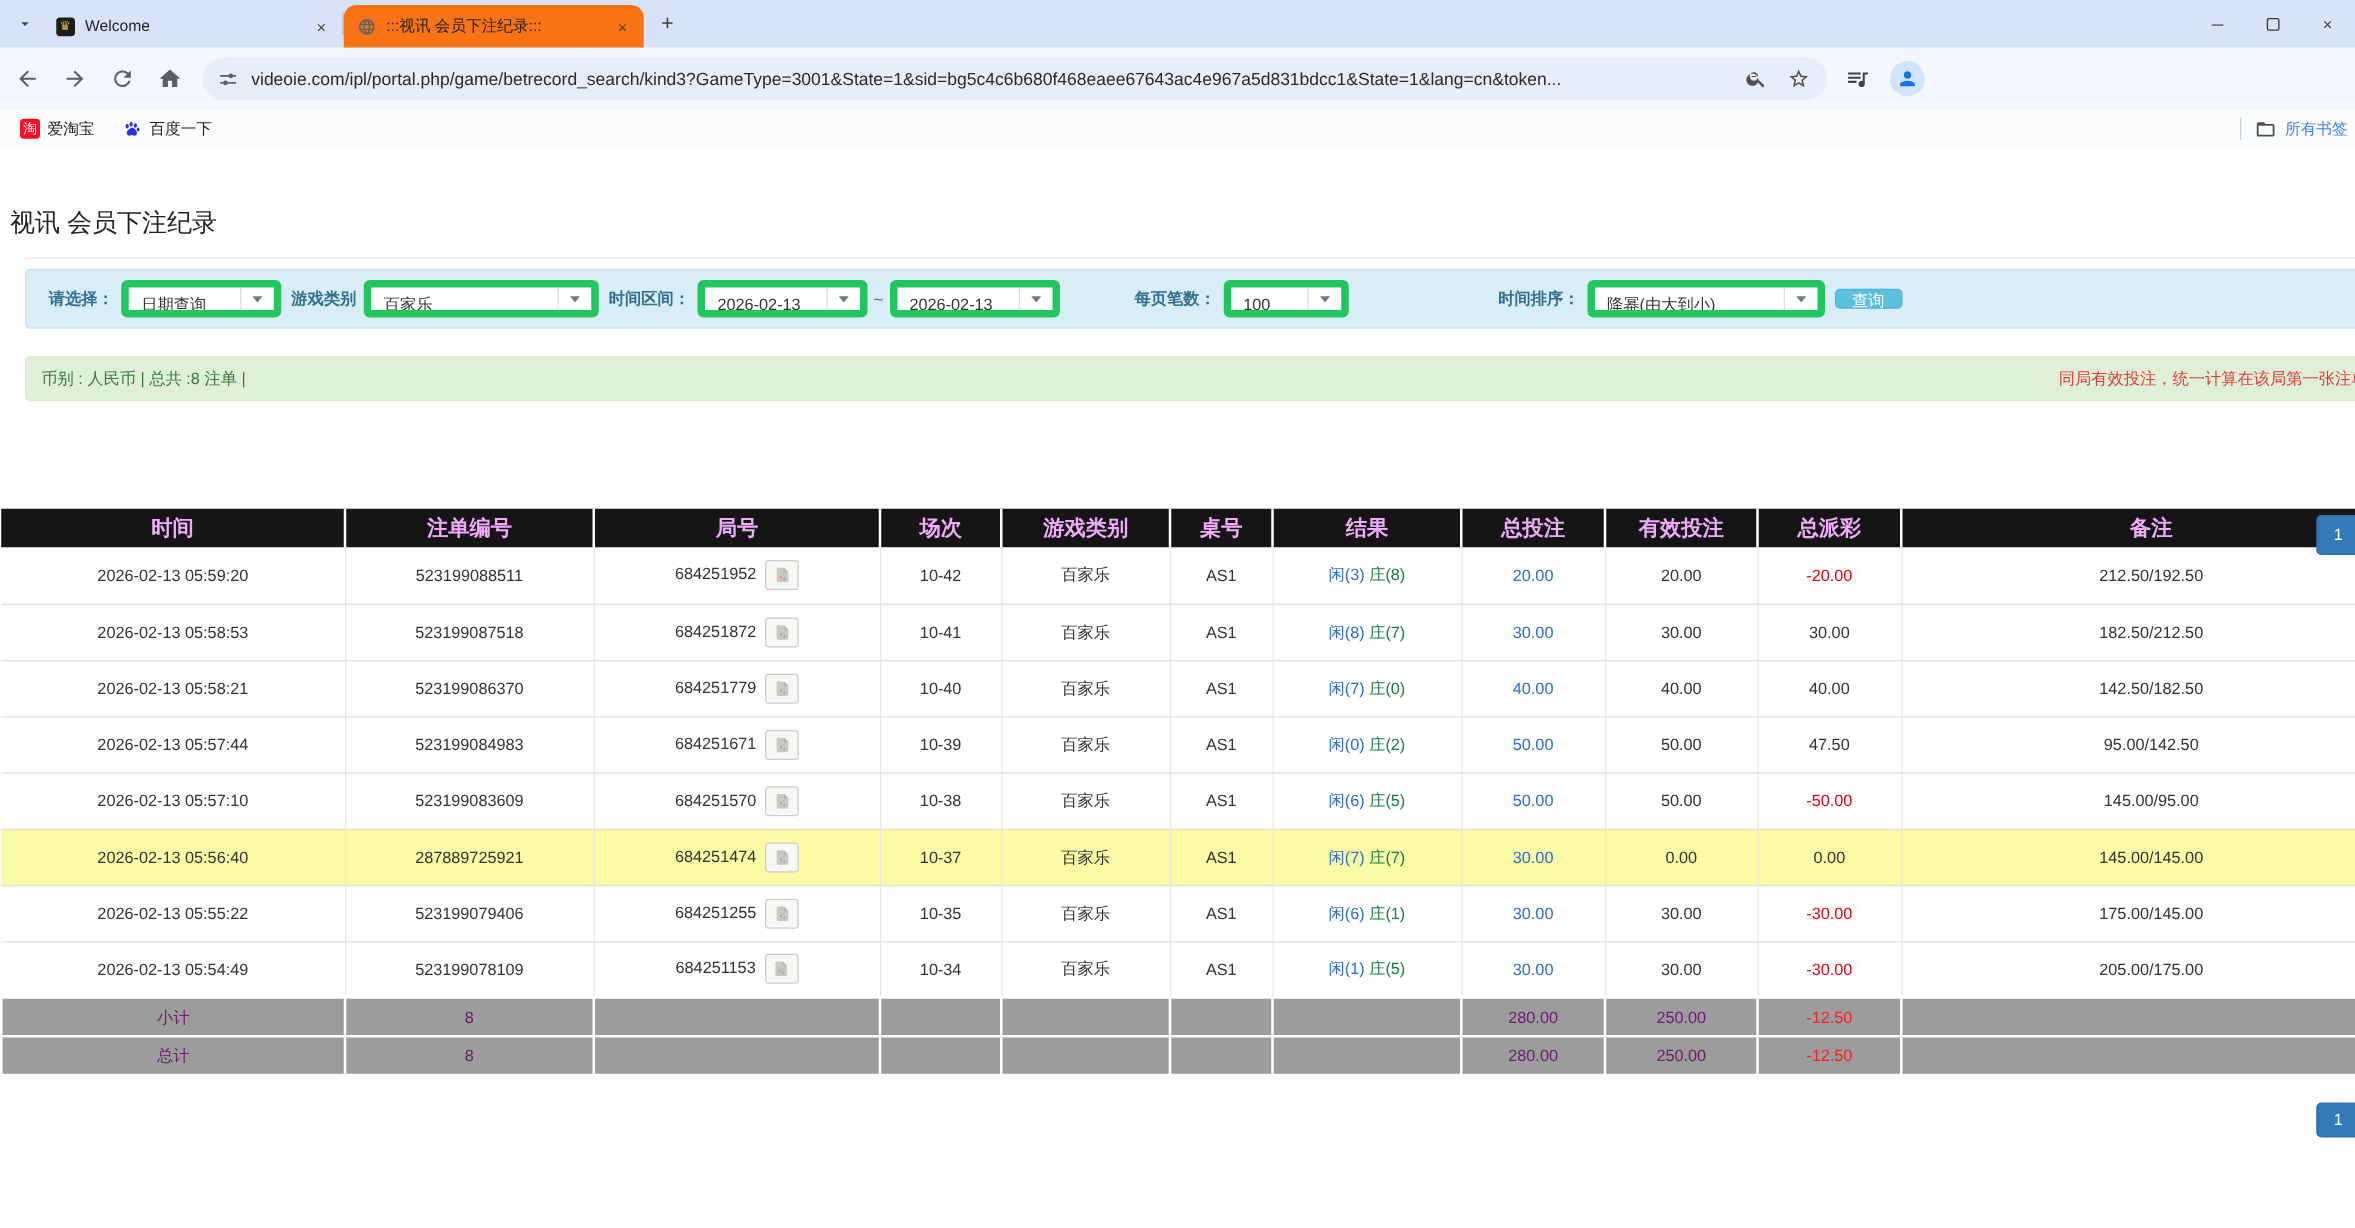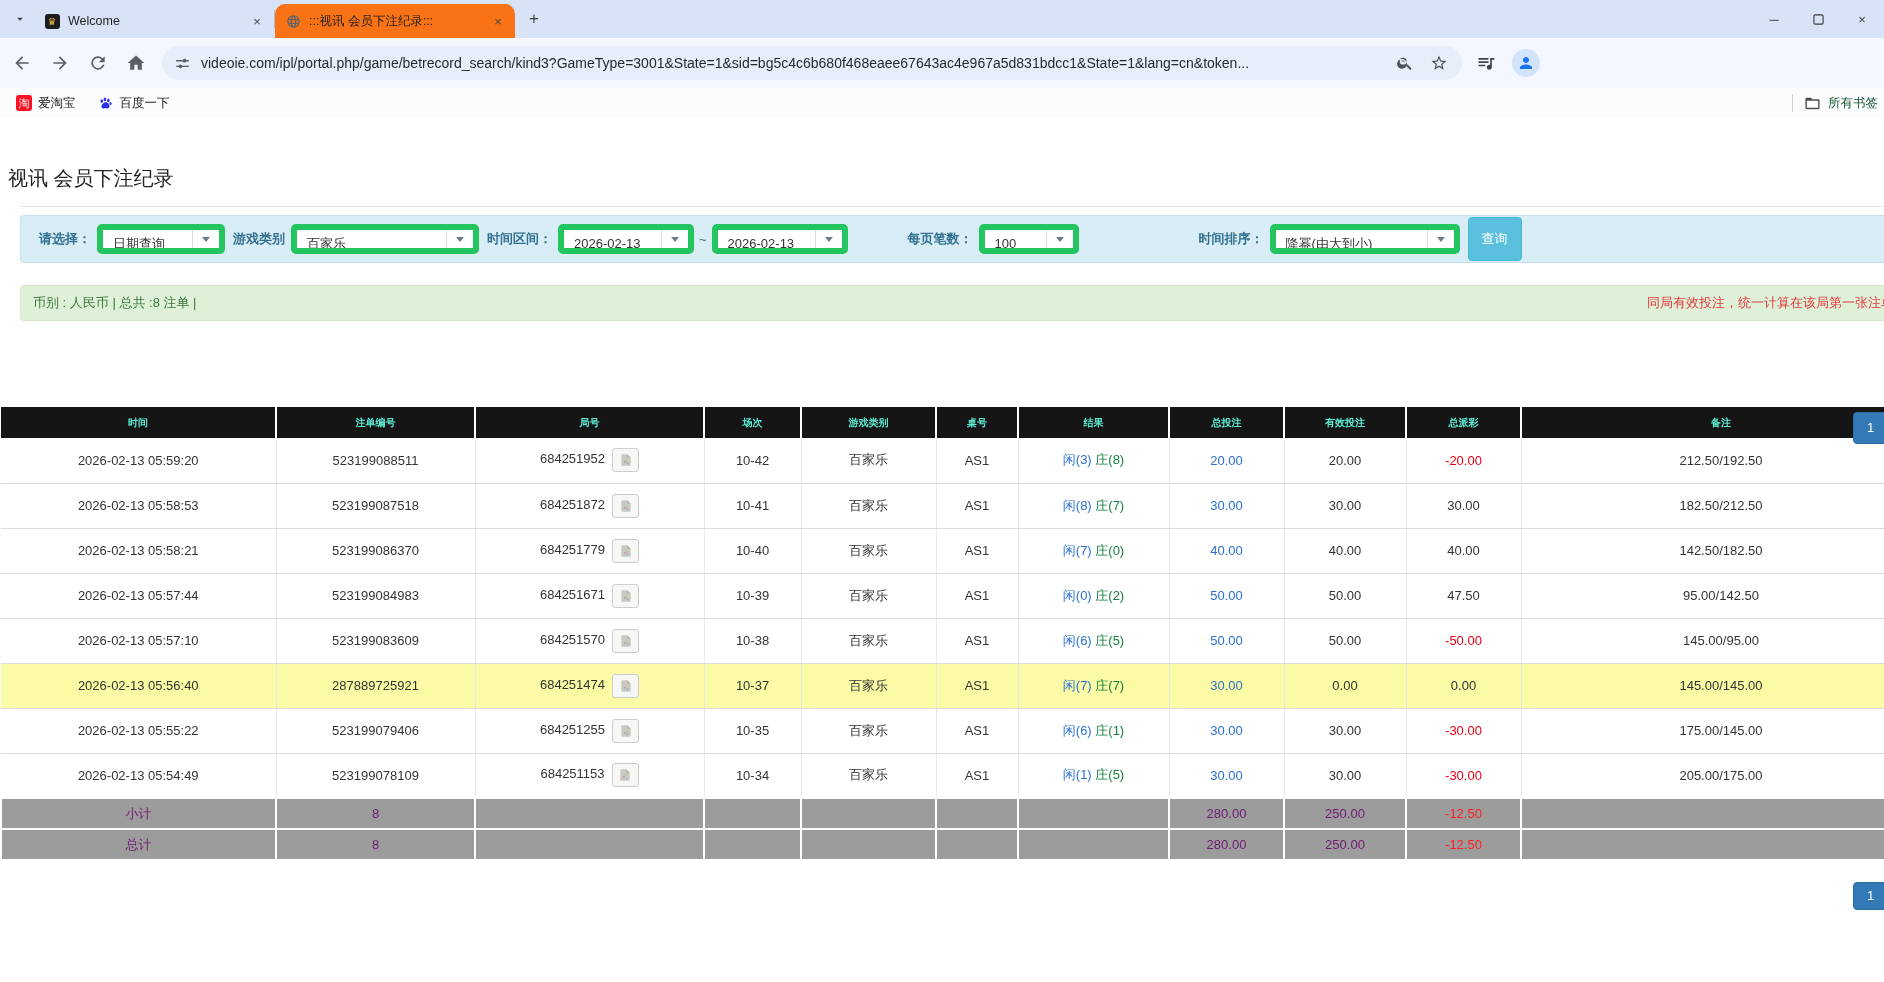--- a/index.html
+++ b/index.html
@@ -30,47 +30,47 @@
   .omni-ic svg { width:18px; height:18px; fill:currentColor; }
   .after-box { display:flex; align-items:center; margin-left:14px; }
   .media-ic { color:#3e4347; display:flex; }
   .avatar { width:28px; height:28px; border-radius:50%; background:#d2e3fc; margin-left:16px; display:flex; align-items:center; justify-content:center; color:#1a73e8; }
 
   .bookmarksbar { height:30px; background:#fbfcfe; display:flex; align-items:center; position:relative; font-size:12.5px; color:#202124; }
   .bm-item { display:flex; align-items:center; margin-left:10px; padding:2px 6px; border-radius:6px; }
   .bm-ico-tao { width:16px; height:16px; background:#ff0f23; color:#fff; border-radius:3px; font-size:11px; line-height:16px; text-align:center; margin-right:6px; }
   .bm-ico { width:16px; height:16px; margin-right:6px; display:flex; align-items:center; justify-content:center; }
   .bm-right-div { position:absolute; left:1792px; width:1px; height:18px; background:#c9cfdb; }
-  .bm-all { position:absolute; left:1804px; display:flex; align-items:flex-start; color:#14532d; }
+  .bm-all { position:absolute; left:1804px; display:flex; align-items:flex-start; color:#3b82f6; }
   .bm-all svg { width:17px; height:17px; fill:#4a4f55; margin-right:7px; }
 
   
   .page { position:relative; width:1884px; background:#fff; }
   .page-title { margin:47px 0 0 8px; font-size:20px; font-weight:500; color:#222; }
   .title-rule { margin:14px 0 0 20px; width:1890px; border-top:1px solid #e4e4e4; }
 
   .filterbar { margin:8px 0 0 20px; width:1900px; height:48px; background:#d9edf7; border:1px solid #c5dff0; border-radius:4px; display:flex; align-items:center; padding:0 10px; }
   .f-label { font-size:13px; font-weight:bold; color:#31708f; margin:0 6px 0 8px; white-space:nowrap; }
   .combo { display:flex; height:30px; background:#fff; border:6px solid #22c55e; border-radius:5px; overflow:hidden; }
   .combo .val { padding:0 10px; line-height:28px; font-size:13px; color:#333; white-space:nowrap; }
   .combo .arrow { width:27px; border-left:1px solid #d8dfe6; display:flex; align-items:center; justify-content:center; }
   .tri { width:0; height:0; border-left:4px solid transparent; border-right:4px solid transparent; border-top:5px solid #6e7c8a; }
   .tilde { font-size:13px; color:#31708f; margin:0 5px; }
-  .btn-search { margin-left:8px; height:44px; padding:0 13px; background:#5bc0de; border:1px solid #46b8da; border-radius:4px; color:#fff; font-size:13px;text-align:right; }
+  .btn-search { margin-left:8px; height:16px; padding:0 13px; background:#5bc0de; border:1px solid #46b8da; border-radius:4px; color:#fff; font-size:13px;text-align:right; }
 
   .summarybar { margin:22px 0 0 20px; width:1900px; height:36px; background:#dff0d8; border:1px solid #d6e9c6; border-radius:4px; display:flex; align-items:center; justify-content:space-between; padding:0 12px; }
   .summarybar .s-left { font-size:13px; color:#3c763d; }
   .summarybar .s-right { font-size:13px; color:#e4393c; white-space:nowrap; }
 
   .pagebtn { position:absolute; left:1853px; width:42px; height:32px; background:#337ab7; border:1px solid #2e6da4; border-radius:4px; color:#fff; font-size:13px; line-height:30px; padding-left:13px; }
   .pagebtn.top { top:247px; }
   .pagebtn.bottom { top:717px; height:28px; line-height:26px; }
 
   table.bets { margin-top:86px; width:1920px; border-collapse:collapse; table-layout:fixed; font-size:13px; color:#333; text-align:center; }
-  table.bets thead th { background:#151515; color:#5eead4; height:31px; font-weight:bold; border-right:2px solid #fff; font-size:10px; }
+  table.bets thead th { background:#151515; color:#f0abfc; height:31px; font-weight:bold; border-right:2px solid #fff; font-size:17px; }
   table.bets tbody td { height:45px; border-bottom:1px solid #ddd; border-right:1px solid #e8e8e8; background:#fff; }
   table.bets tr.highlight td { background:#fbfba5;margin-top:23px; }
   .blue { color:#2a6fd4; }
   .red { color:#e60012; }
   .zhuang { color:#15803d; }
   .round-btn { display:inline-flex; align-items:center; justify-content:center; width:27px; height:24px; border:1px solid #ccc; background:#f7f7f5; border-radius:3px; margin-left:7px; vertical-align:middle; }
   .round-btn svg { width:14px; height:14px; }
   table.bets tr.summary-row td { background:#9c9c9c; color:#701a75; height:31px; border:2px solid #fff; font-size:13px; }
   table.bets tr.summary-row td.red { color:#ff1f1f; }
 

